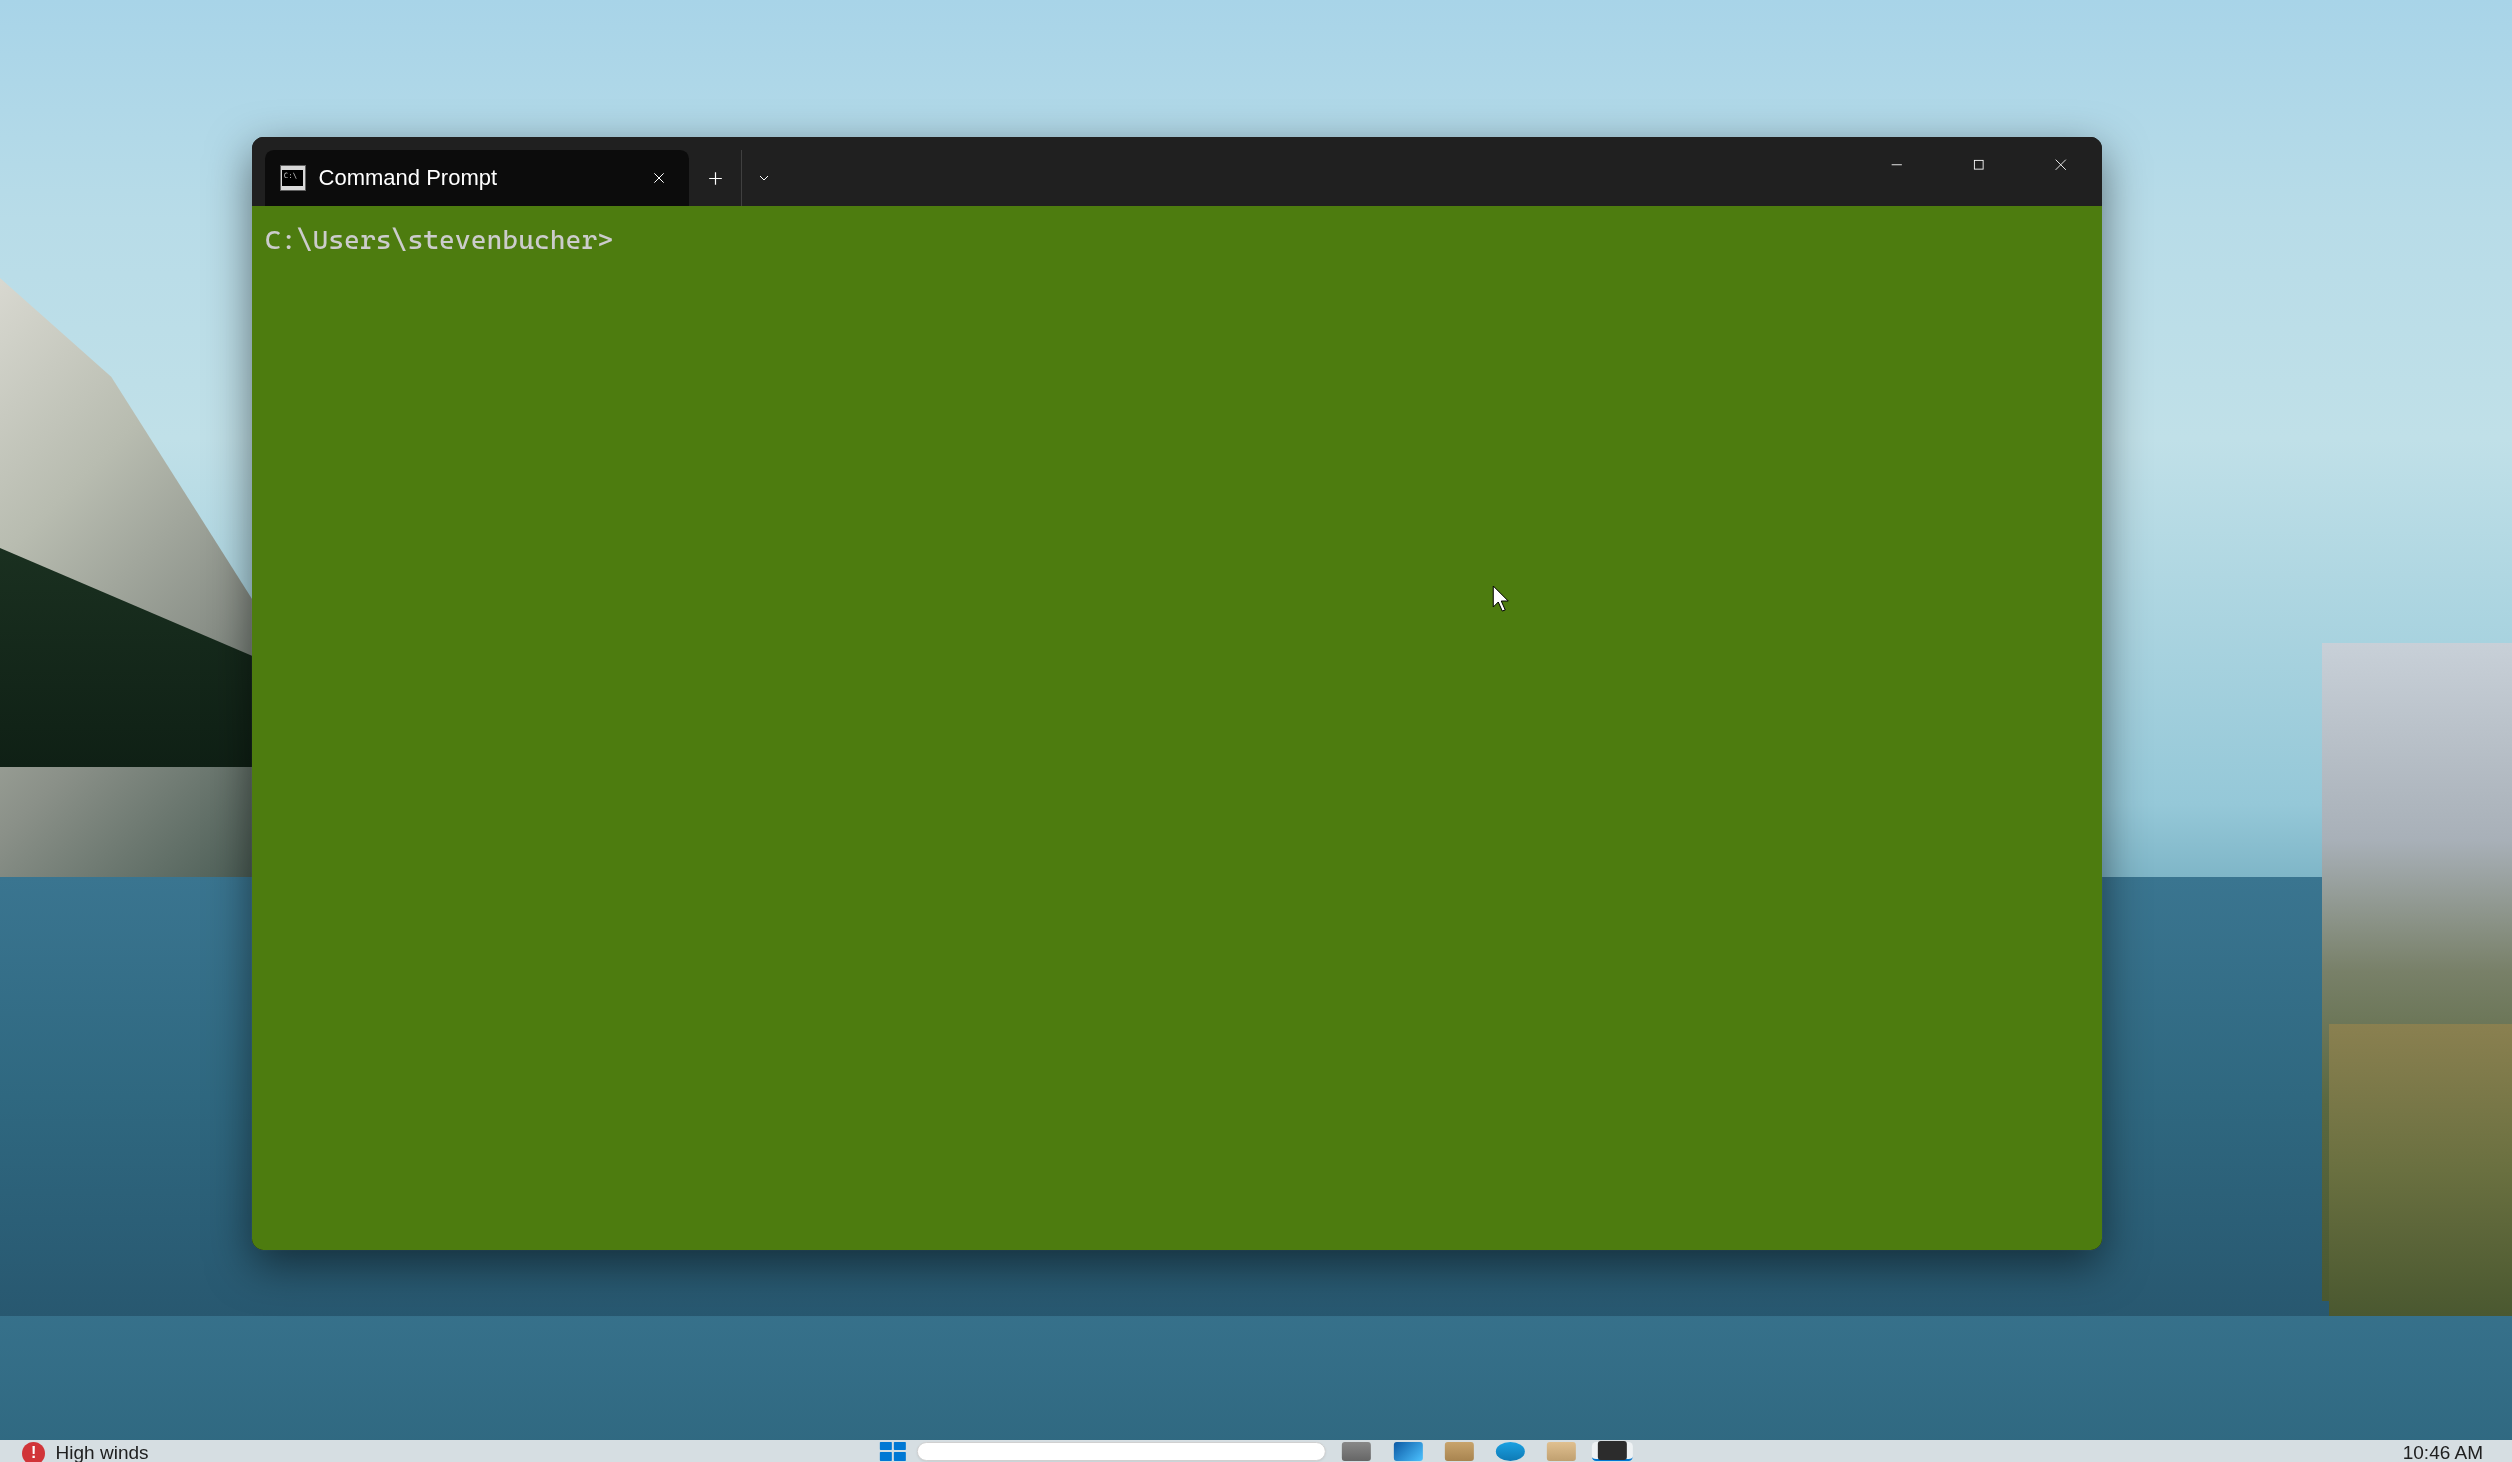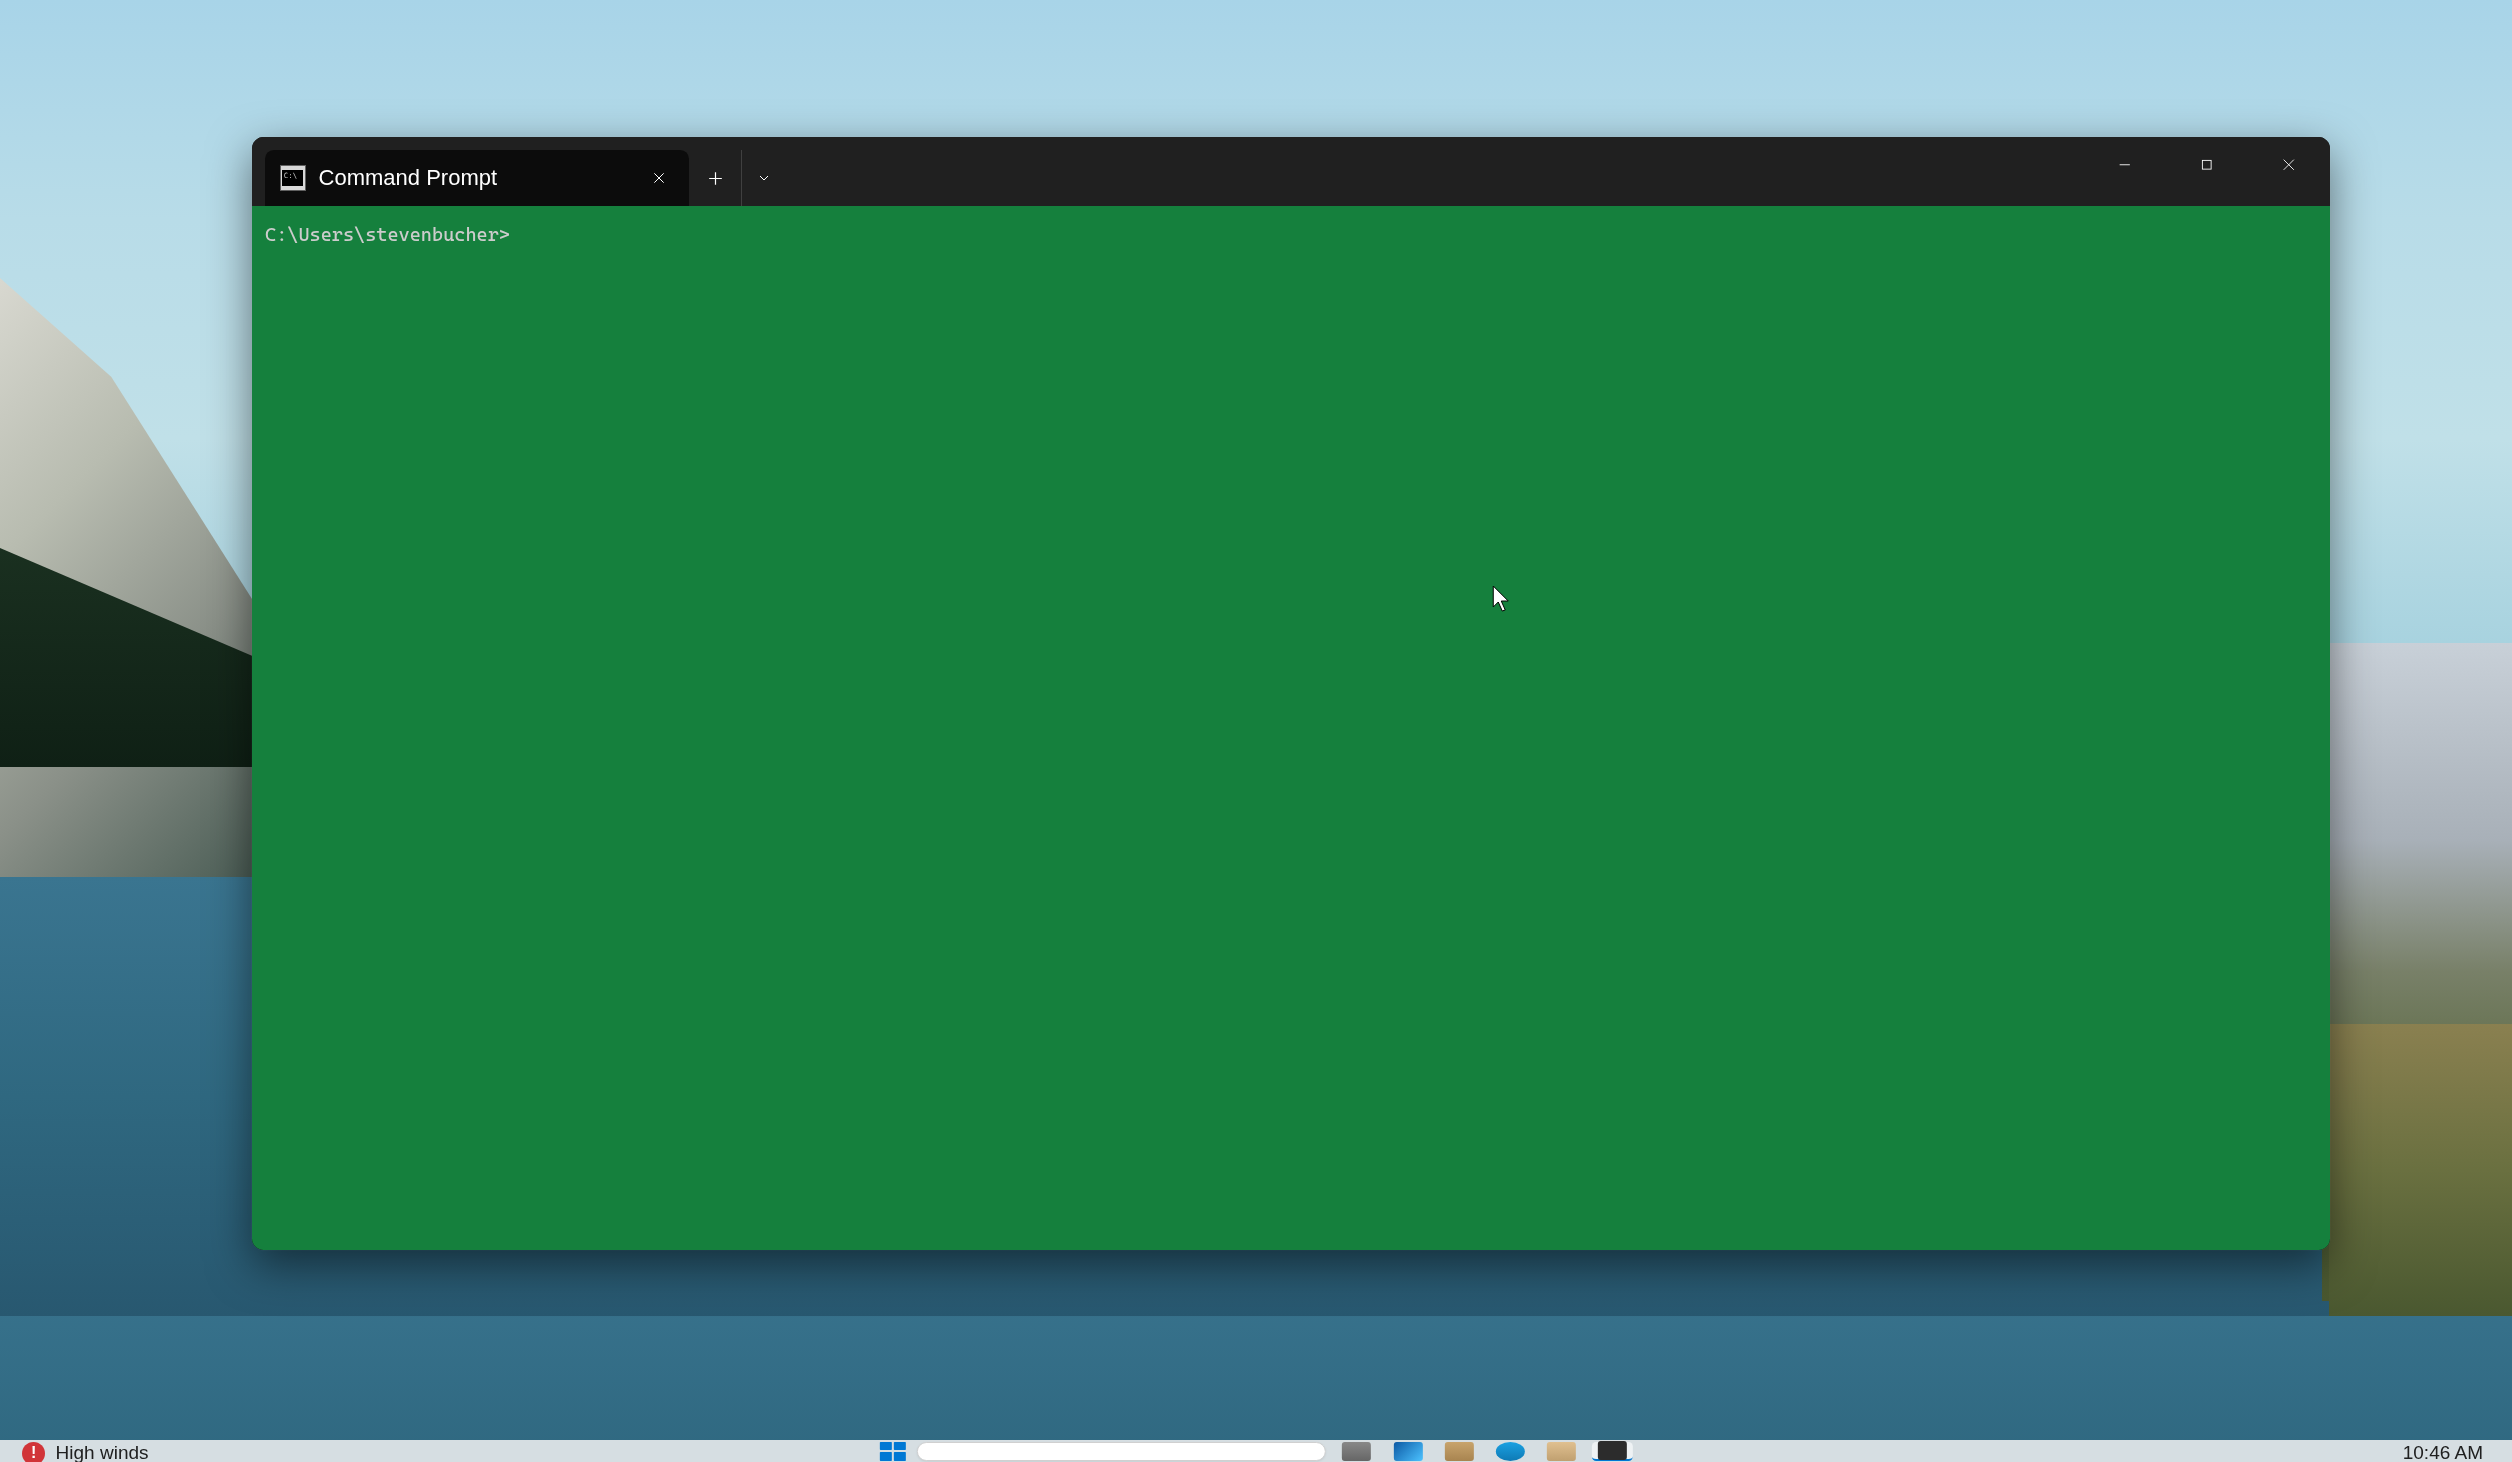--- a/index.html
+++ b/index.html
@@ -76,21 +76,21 @@
       top: 877px;
       height: 439px;
       background: linear-gradient(to bottom, #3a7590 0%, #2f6880 50%, #285870 100%);
     }
     
     
     .terminal-window {
       position: absolute;
       left: 252px;
       top: 137px;
-      width: 2078px;
+      width: 1850px;
       height: 1113px;
       background: #0c0c0c;
       border-radius: 11.7px;
       box-shadow: 0 14.6px 44px rgba(0,0,0,0.5), 0 0 0 0.7px rgba(255,255,255,0.05);
       overflow: hidden;
       display: flex;
       flex-direction: column;
     }
     
     
@@ -237,24 +237,24 @@
       width: 17.5px;
       height: 17.5px;
       stroke: #ffffff;
       stroke-width: 1.2;
       fill: none;
     }
     
     
     .terminal-content {
       flex: 1;
-      background: #15803d;
+      background: #4d7c0f;
       padding: 14.6px 13px;
       font-family: "Cascadia Mono", "Consolas", monospace;
-      font-size: 19px;
+      font-size: 27px;
       color: #cccccc;
       line-height: 1.4;
       position: relative;
       cursor: text;
     }
     
     .prompt-line {
       white-space: pre;
     }
     

